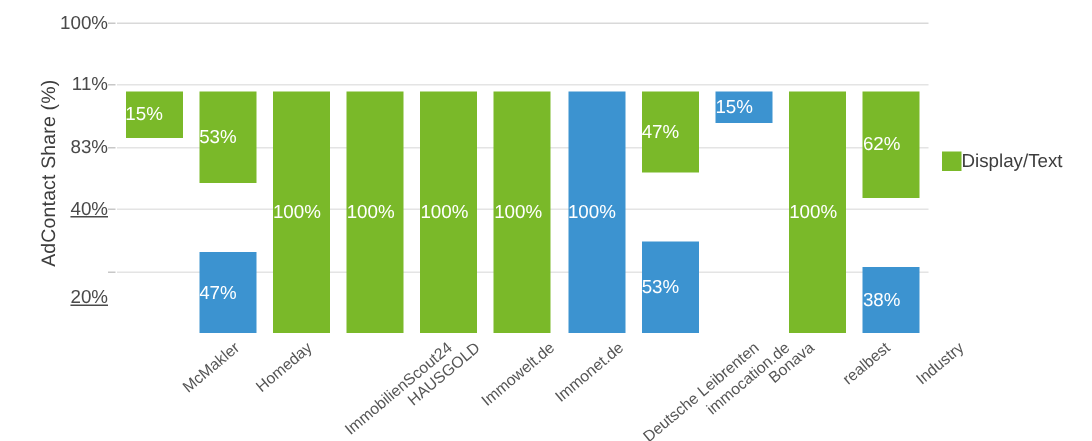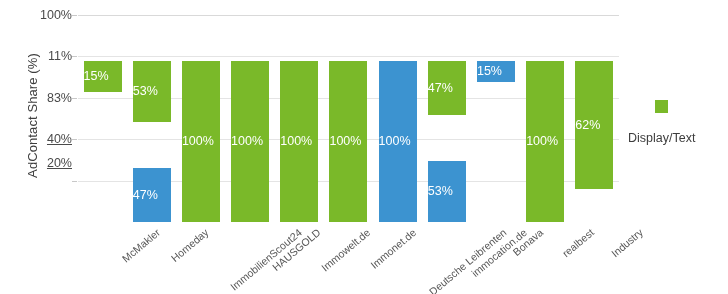--- a/index.html
+++ b/index.html
@@ -157,23 +157,23 @@
   .legend {
     position: absolute;
     left: 628px;
     top: 100px;
     display: flex;
     flex-direction: column;
     gap: 3px;
   }
   .legend-item {
     display: flex;
-    flex-direction: column;
+    flex-direction: row;
     align-items: center;
-    gap: 18px;
+    gap: 0;
   }
   .legend-swatch {
     width: 13px;
     height: 13px;
     flex: 0 0 auto;
   }
   .legend-swatch.display { background: #7ab929; }
   .legend-swatch.video   { background: #3c93d0; }
   .legend-text {
     font-size: 12.5px;
@@ -182,21 +182,21 @@
   }
 </style>
 </head>
 <body>
 
 <div id="chart-root">
 
   <div class="y-axis-title">AdContact Share (%)</div>
 
   <div class="y-ticks">
-      <div class="y-tick-label" style="top: 163px; text-decoration: underline;">20%</div>
+      <div class="y-tick-label" style="top: 198px; text-decoration: underline;">20%</div>
       <div class="y-tick-label" style="top: 139.2px; text-decoration: underline;">40%</div>
       <div class="y-tick-label" style="top: 97.8px;">83%</div>
       <div class="y-tick-label" style="top: 56.4px;">11%</div>
       <div class="y-tick-label" style="top: 15px;">100%</div>
     </div>
 
   <div class="plot-area">
     <div class="gridlines-layer">
         <div class="gridline" style="top: 165.6px;"></div>
         <div class="tick-mark" style="top: 165.6px;"></div>
@@ -284,20 +284,23 @@
             <div class="seg display" style="height: 100%;">
               <span class="seg-label">100%</span>
             </div>
           </div>
         </div>
         <div class="bar-slot" style="width: 49.1818px;">
           <div class="bar-stack">
             <div class="seg display" style="height: 62%;">
               <span class="seg-label">62%</span>
             </div>
+            <div class="seg video" style="height: 38%;">
+              <span class="seg-label">38%</span>
+            </div>
           </div>
         </div>
       </div>
   </div>
 
   <div class="x-labels">
       <div class="x-label-wrap" style="left: 30.5909px;">
         <div class="x-label">McMakler</div>
       </div>
       <div class="x-label-wrap" style="left: 79.7727px;">

